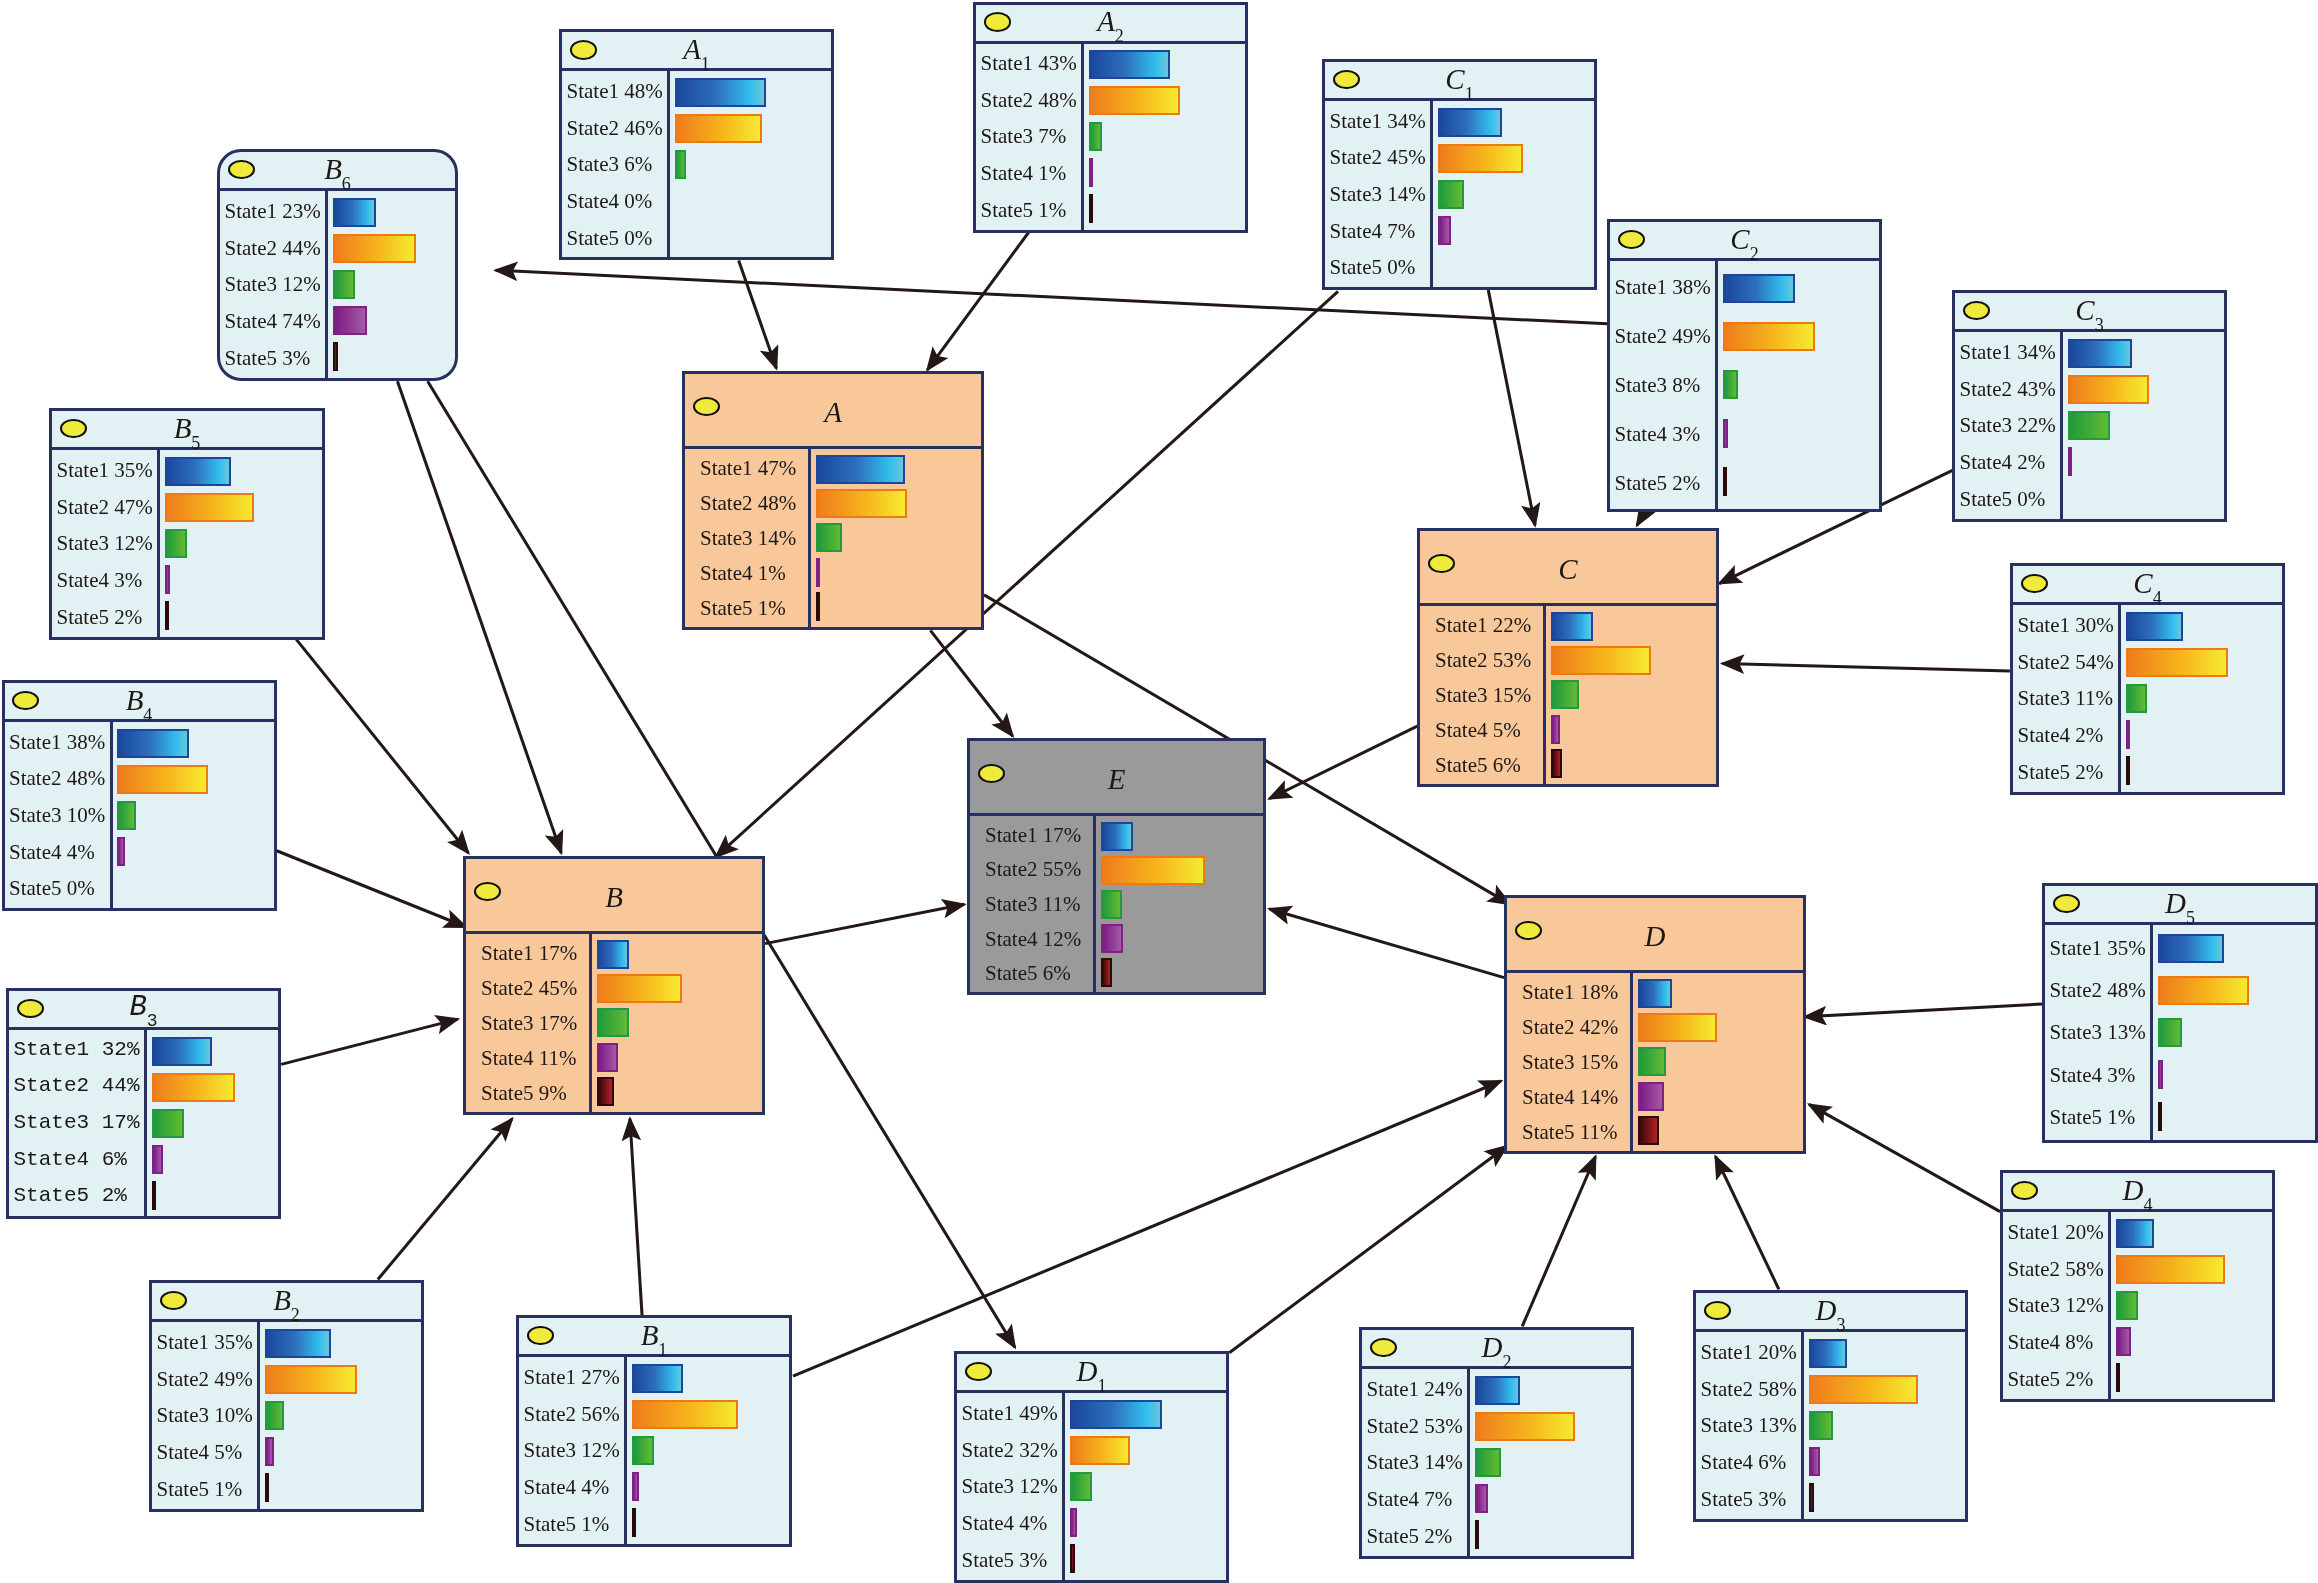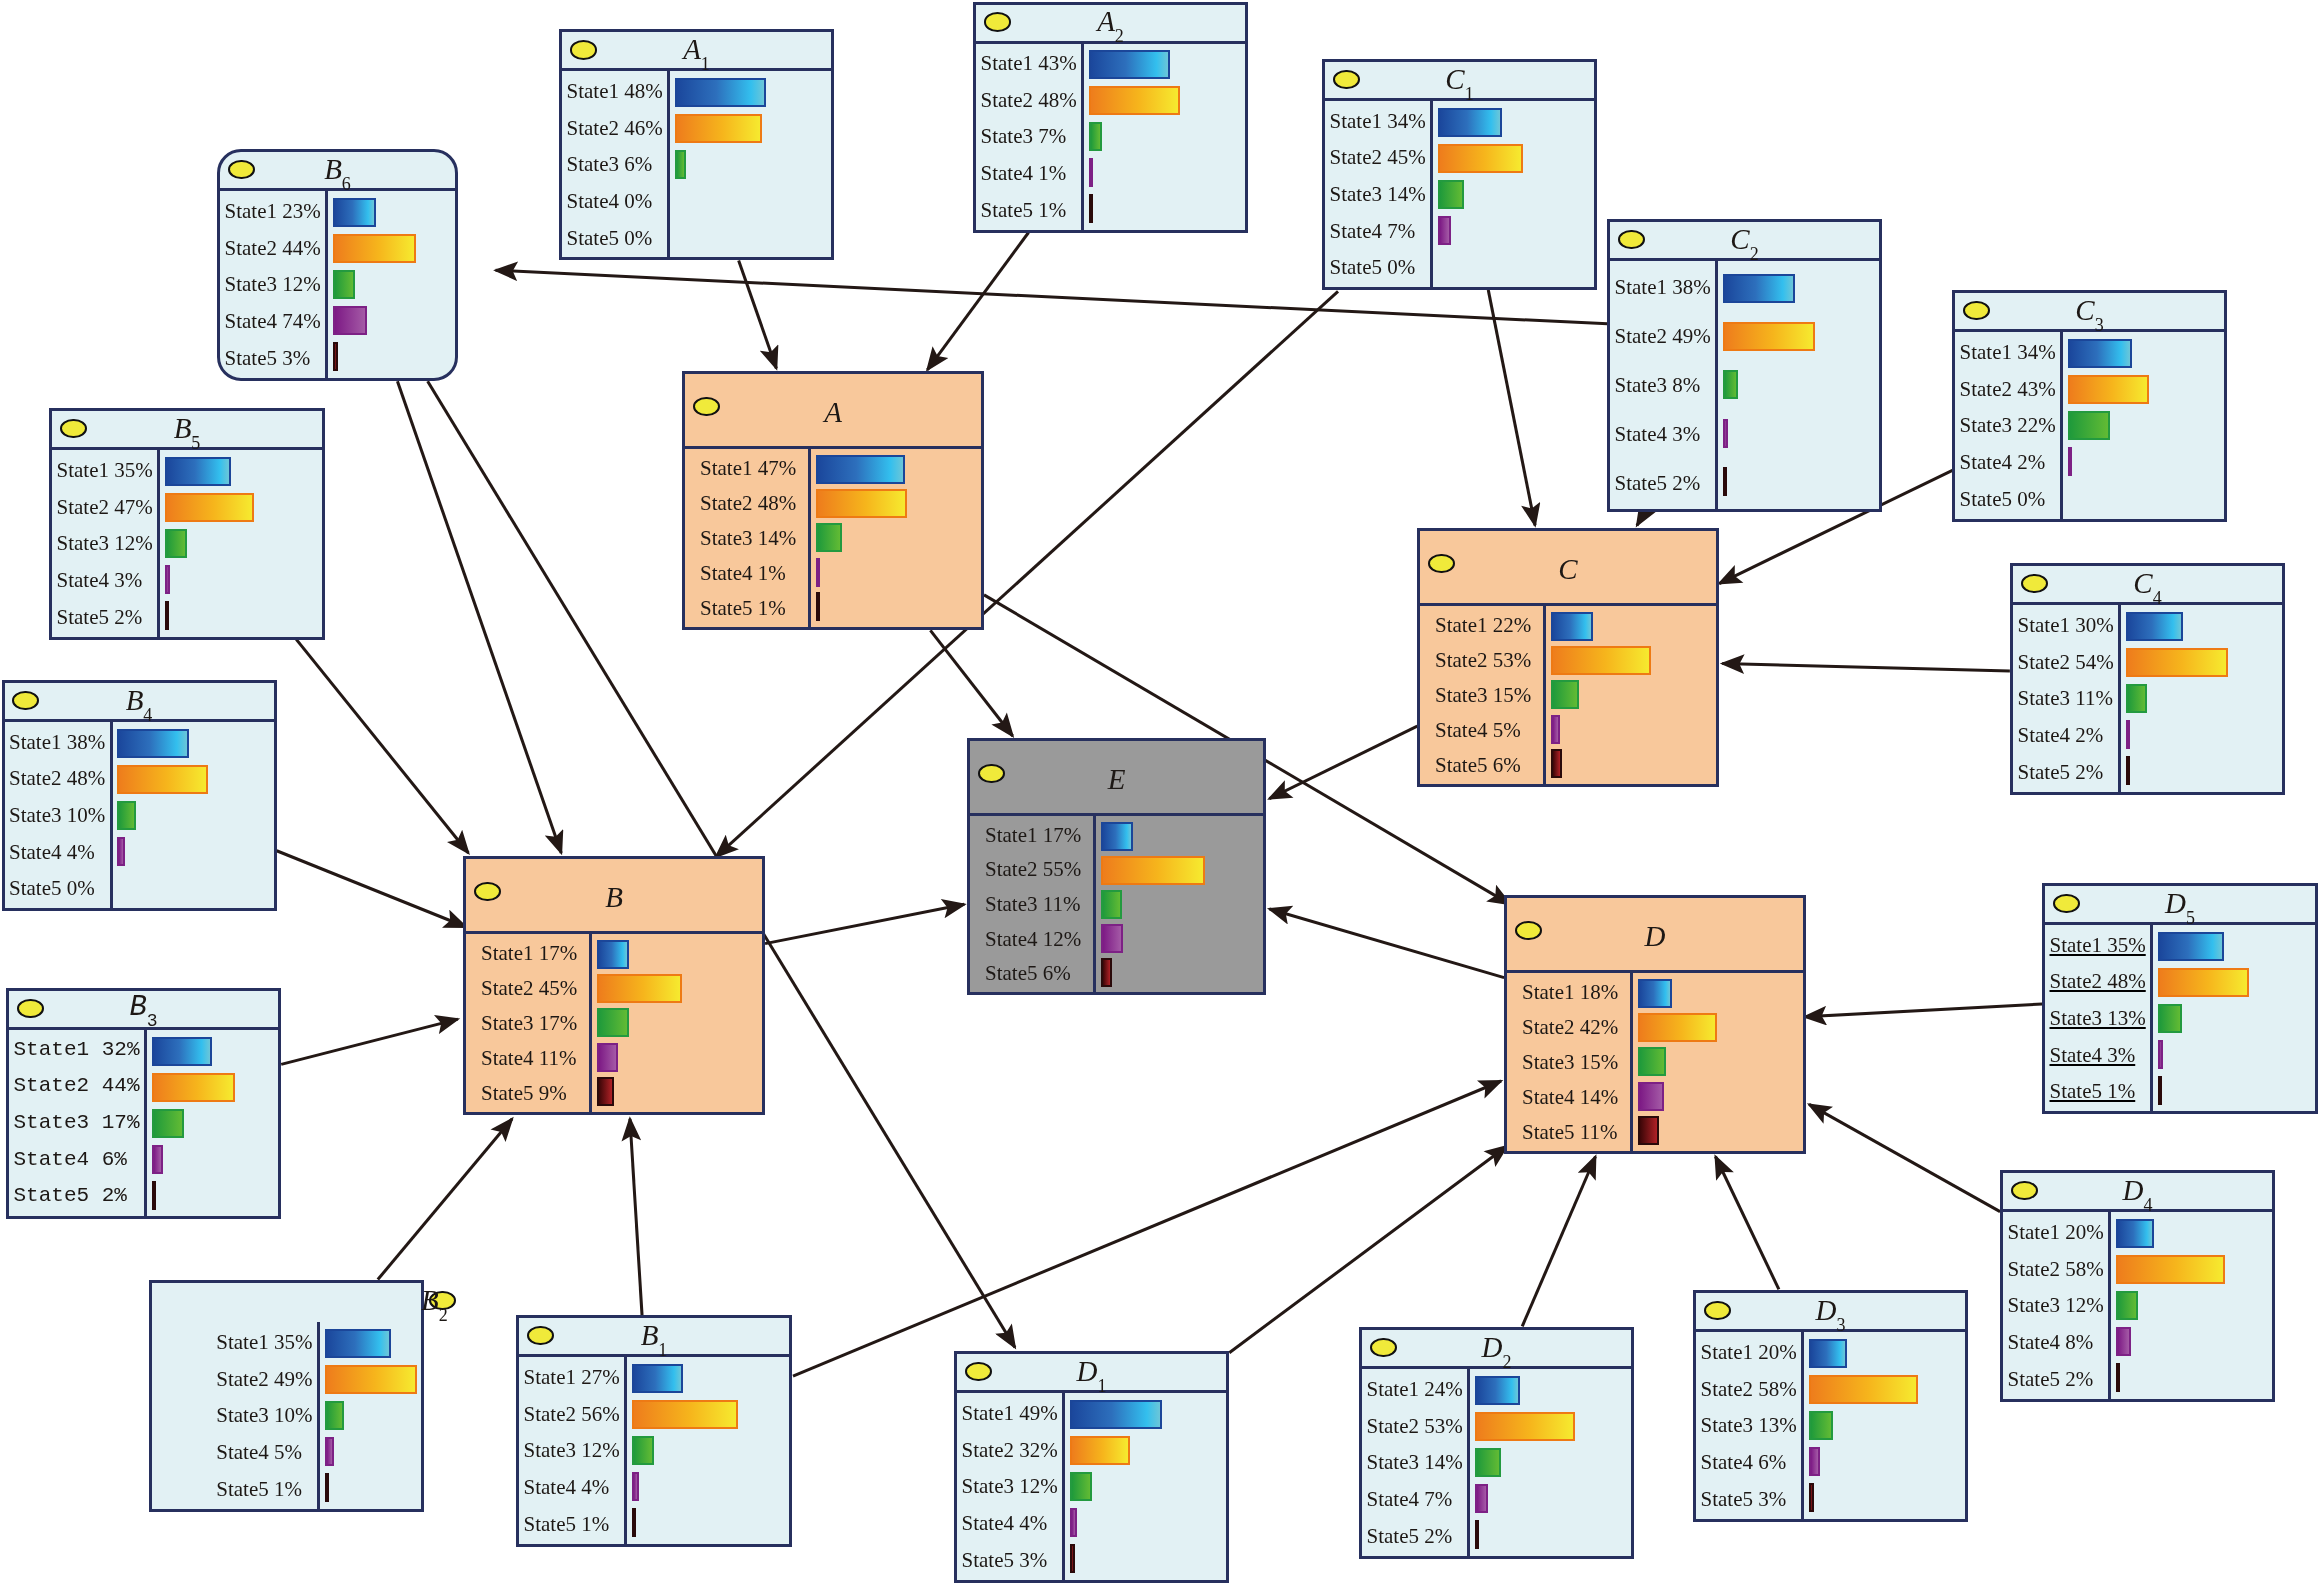--- a/index.html
+++ b/index.html
@@ -497,21 +497,21 @@
           </div>
           <div class="bar-row">
             <div class="bar s4" style="width: 26.4px;"></div>
           </div>
           <div class="bar-row">
             <div class="bar s5" style="width: 21px;"></div>
           </div>
         </div>
       </div>
     </div>
-    <div class="node" style="left: 2042px; top: 883px; width: 276px; height: 231px; text-decoration: underline;">
+    <div class="node" style="left: 2042px; top: 883px; width: 276px; height: 260px;">
       <div class="node-header">
         <span class="node-dot"></span>
         <div class="node-title"><span>D</span><sub>5</sub></div>
       </div>
       <div class="node-body">
         <div class="labels">
           <div class="state-label">State1 35%</div>
           <div class="state-label">State2 48%</div>
           <div class="state-label">State3 13%</div>
           <div class="state-label">State4 3%</div>
@@ -593,21 +593,21 @@
           </div>
           <div class="bar-row">
             <div class="bar s4" style="width: 15px;"></div>
           </div>
           <div class="bar-row">
             <div class="bar s5" style="width: 3.8px;"></div>
           </div>
         </div>
       </div>
     </div>
-    <div class="node" style="left: 149px; top: 1280px; width: 275px; height: 232px; align-items: flex-end;">
+    <div class="node" style="left: 149px; top: 1280px; width: 275px; height: 232px;">
       <div class="node-header">
         <span class="node-dot"></span>
         <div class="node-title"><span>B</span><sub>2</sub></div>
       </div>
       <div class="node-body">
         <div class="labels">
           <div class="state-label">State1 35%</div>
           <div class="state-label">State2 49%</div>
           <div class="state-label">State3 10%</div>
           <div class="state-label">State4 5%</div>

